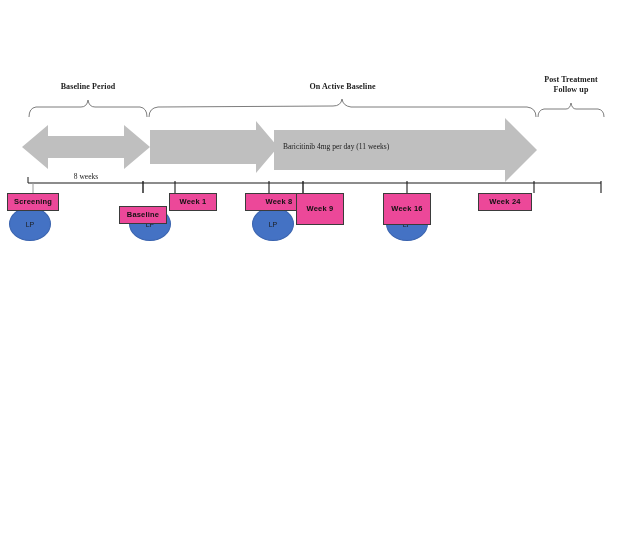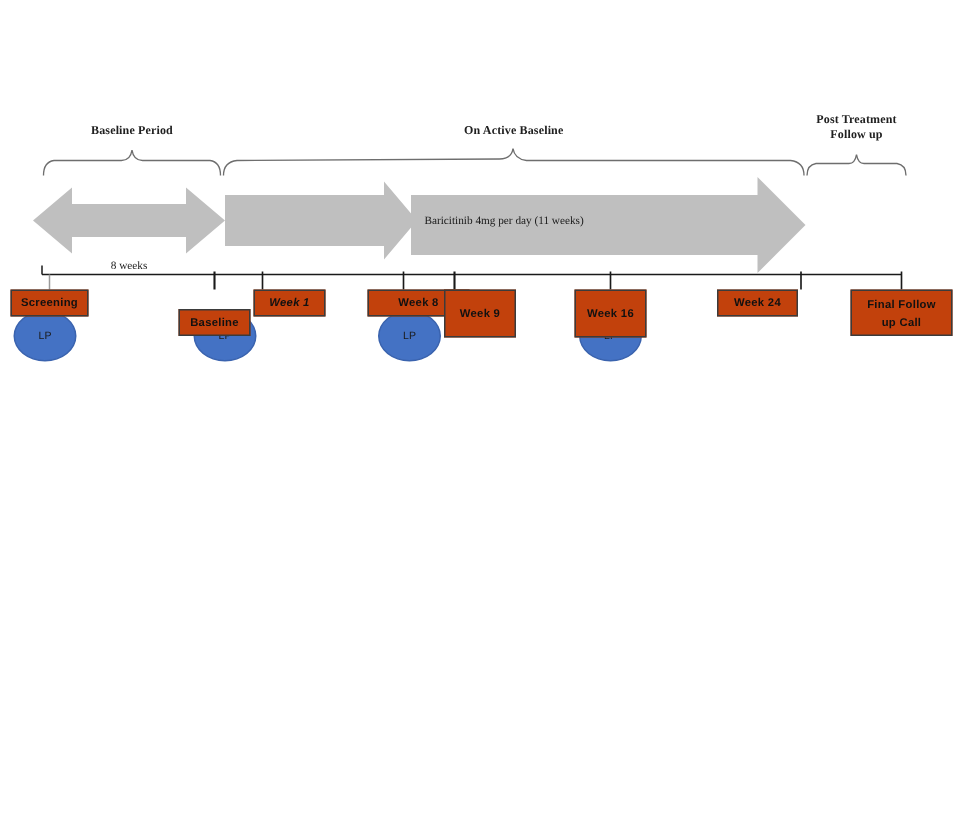--- a/index.html
+++ b/index.html
@@ -45,21 +45,21 @@
     line-height: 1.45;
   }
   .arrow-text.center {
     text-align: center;
   }
   
   .milestone {
     position: absolute;
     box-sizing: border-box;
     border: 1px solid #3b3b3b;
-    background: #c2410c;
+    background: #ec4899;
     font-family: "Liberation Sans", sans-serif;
     font-weight: bold;
     font-size: 7.5px;
     color: #111111;
     display: flex;
     align-items: center;
     justify-content: center;
     text-align: center;
     line-height: 1.5;
     letter-spacing: 0.2px;
@@ -127,34 +127,30 @@
 
   <div class="arrow-text center" style="left:48px; top:143px; width:76px;margin-top:29px;">8 weeks</div>
 
 
   <div class="arrow-text" style="left:283px; top:142px; width:220px;">Baricitinib 4mg per day (11 weeks)</div>
 
   <div class="milestone" style="left:7px; top:193px; width:52px; height:18px;">Screening</div>
 
   <div class="milestone" style="left:119px; top:206px; width:48px; height:18px;">Baseline</div>
 
-  <div class="milestone" style="left:169px; top:193px; width:48px; height:18px;font-style:italic;">Week 1</div>
+  <div class="milestone" style="left:169px; top:193px; width:48px; height:18px;">Week 1</div>
 
   <div class="milestone" style="left:245px; top:193px; width:68px; height:18px;">Week 8</div>
 
   <div class="milestone" style="left:296px; top:193px; width:48px; height:32px;">Week 9</div>
 
   <div class="milestone" style="left:383px; top:193px; width:48px; height:32px;">Week 16</div>
 
   <div class="milestone" style="left:478px; top:193px; width:54px; height:18px;">Week 24</div>
 
-  <div class="milestone" style="left:567px; top:193px; width:68px; height:31px; flex-direction:column;">
-    <span>Final Follow</span>
-    <span>up Call</span>
-  </div>
 
   <div class="lp" style="left:9px; top:207px; width:40px; height:32px;">LP</div>
 
   <div class="lp" style="left:129px; top:207px; width:40px; height:32px;">LP</div>
 
   <div class="lp" style="left:252px; top:207px; width:40px; height:32px;">LP</div>
 
   <div class="lp" style="left:386px; top:207px; width:40px; height:32px;">LP</div>
 
 </div>

